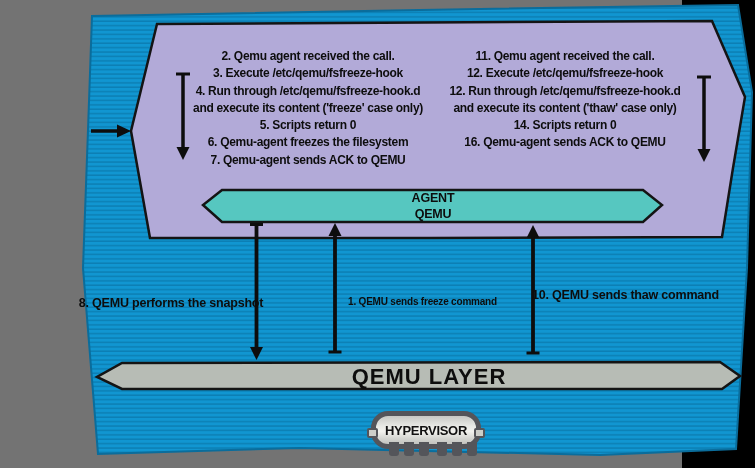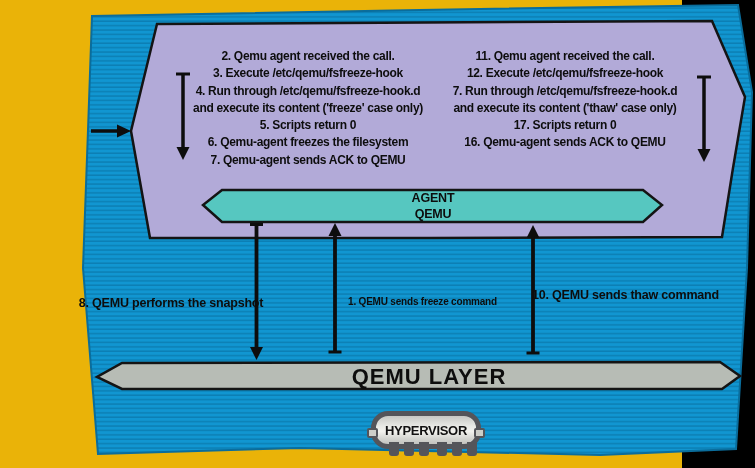--- a/index.html
+++ b/index.html
@@ -5,21 +5,21 @@
   html, body {
     margin: 0; padding: 0;
     background: #000;
     width: 755px; height: 468px;
     overflow: hidden;
     font-family: "Liberation Sans", "DejaVu Sans", sans-serif;
   }
   #stage {
     position: relative;
     width: 682px; height: 468px;
-    background: #eab308;
+    background: #737373;
   }
   #shapes { position: absolute; left: 0; top: 0; width: 755px; height: 468px; }
 
   .txt {
     position: absolute;
     color: #0d0d0d;
     font-weight: bold;
     text-align: center;
     letter-spacing: -0.2px;
     white-space: nowrap;
@@ -150,23 +150,23 @@
     <div>4. Run through /etc/qemu/fsfreeze-hook.d</div>
     <div>and execute its content ('freeze' case only)</div>
     <div>5. Scripts return 0</div>
     <div>6. Qemu-agent freezes the filesystem</div>
     <div>7. Qemu-agent sends ACK to QEMU</div>
   </div>
 
   <div class="steps steps-right">
     <div>11. Qemu agent received the call.</div>
     <div>12. Execute /etc/qemu/fsfreeze-hook</div>
-    <div>7. Run through /etc/qemu/fsfreeze-hook.d</div>
+    <div>12. Run through /etc/qemu/fsfreeze-hook.d</div>
     <div>and execute its content ('thaw' case only)</div>
-    <div>17. Scripts return 0</div>
+    <div>14. Scripts return 0</div>
     <div>16. Qemu-agent sends ACK to QEMU</div>
   </div>
 
   <div class="txt agent-label">
     <div>AGENT</div>
     <div>QEMU</div>
   </div>
 
   <div class="txt label-snapshot">8. QEMU performs the snapshot</div>
   <div class="txt label-freeze">1. QEMU sends freeze command</div>

